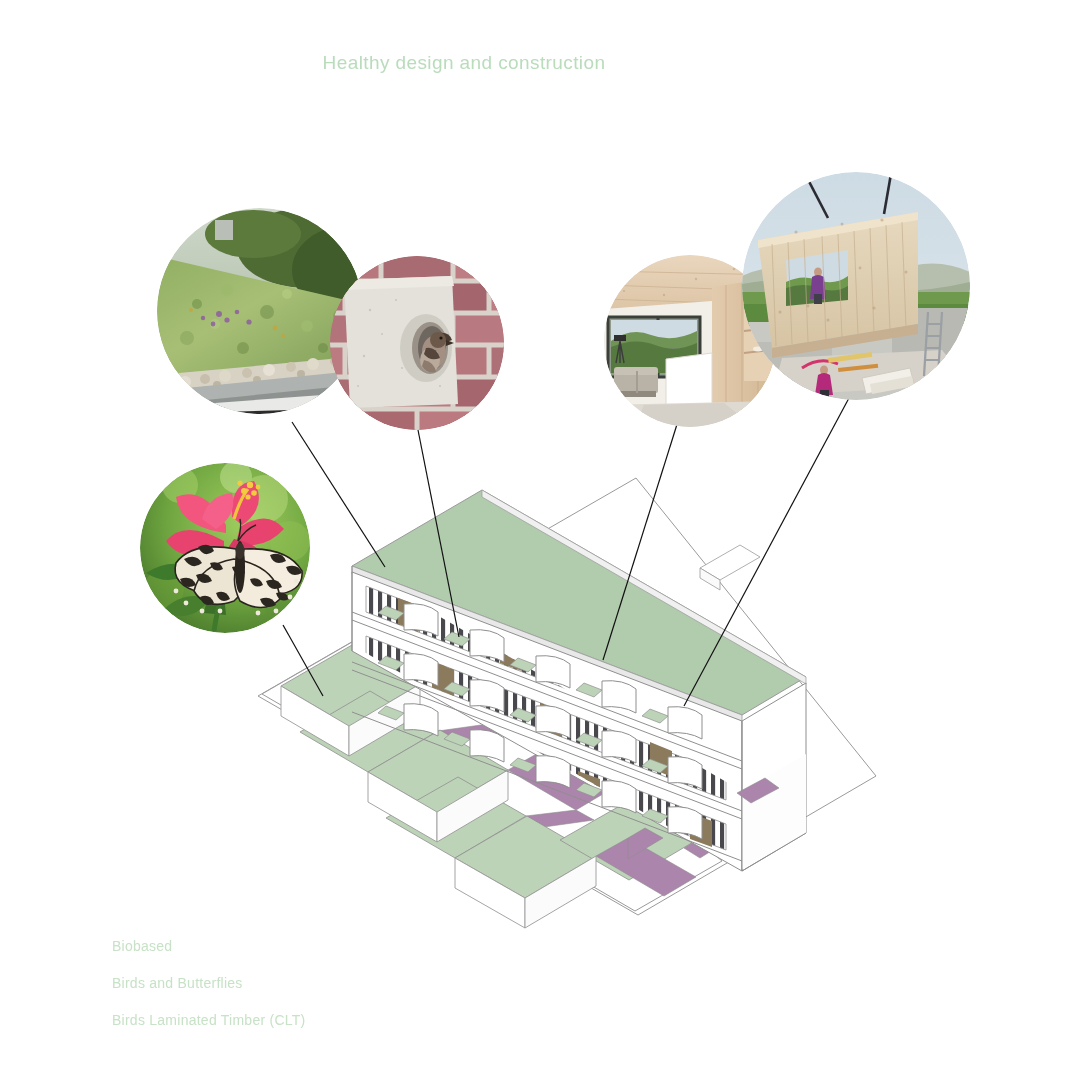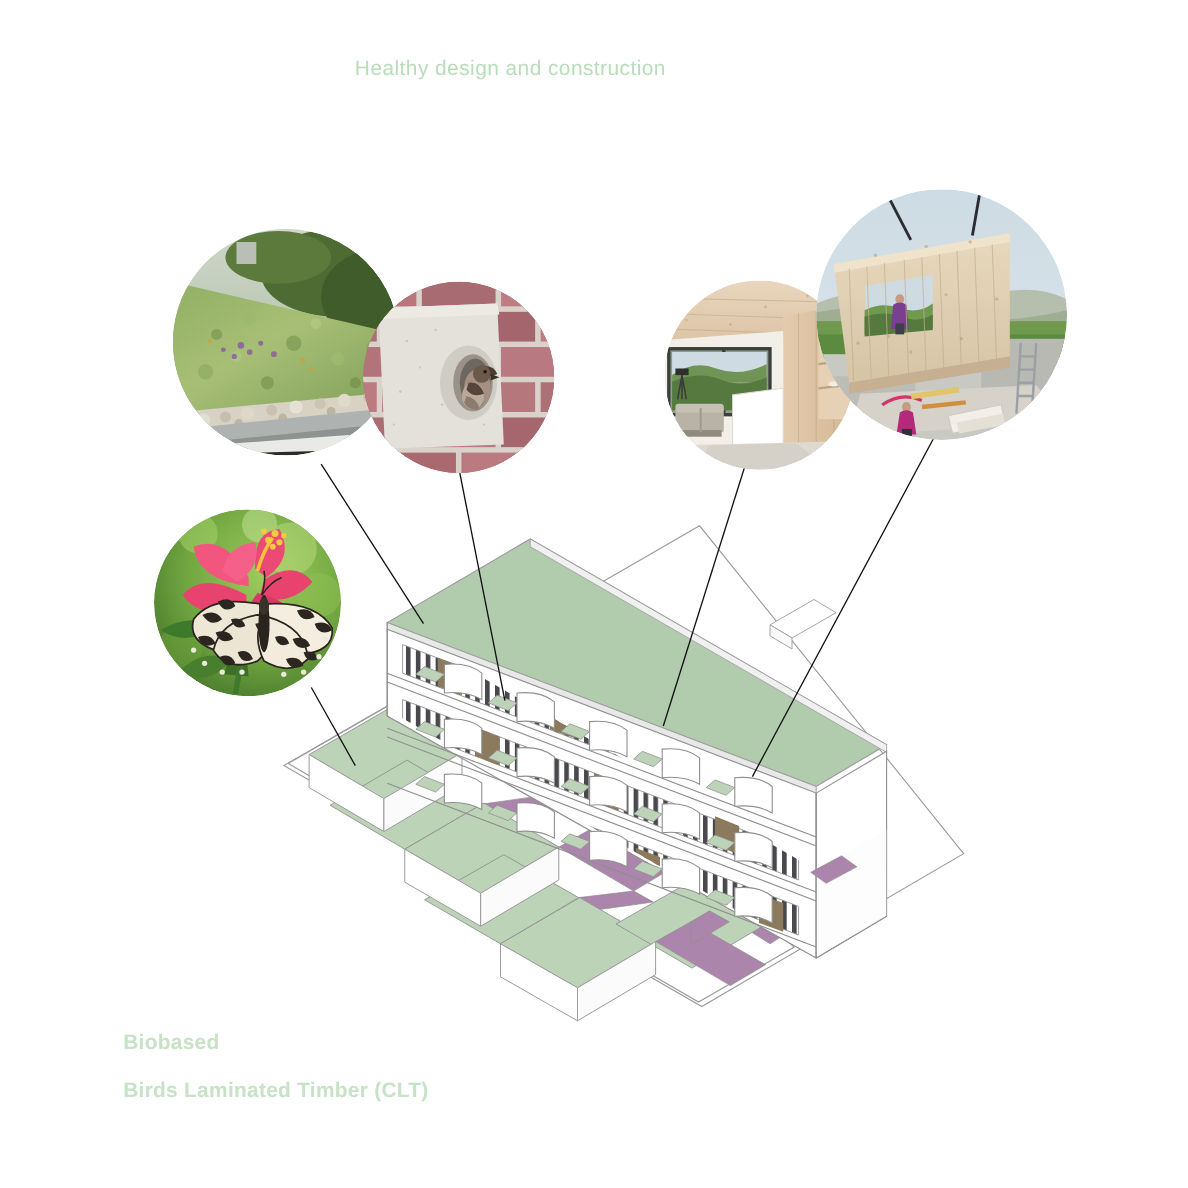--- a/index.html
+++ b/index.html
@@ -14,22 +14,22 @@
   
   .title{
     position:absolute;left:0;top:52px;width:928px;text-align:center;
     font-size:19px;letter-spacing:.4px;font-weight:400;
     color:#b9dcbb;white-space:nowrap;
   }
 
   
   .legend{position:absolute;left:112px;top:938px;width:520px;}
   .legend-item{
-    font-size:19px;letter-spacing:.25px;color:#c7e2c6;
-    margin-bottom:20px;line-height:1.2;white-space:nowrap;font-weight:bold;
+    font-size:14px;letter-spacing:.25px;color:#c7e2c6;
+    margin-bottom:20px;line-height:1.2;white-space:nowrap;
   }
 
   
   svg.stage{position:absolute;left:0;top:0;width:1080px;height:1080px;display:block;}
 
   
   .photo-circle{position:absolute;border-radius:50%;overflow:hidden;}
   .photo-inner{position:absolute;inset:0;border-radius:50%;overflow:hidden;}
   .ph-svg{display:block;width:100%;height:100%;}
 </style>
@@ -596,16 +596,17 @@
           <ellipse cx="82" cy="198" rx="4" ry="4.5" fill="#c59b84"></ellipse>
           <path d="M76,203 q6,-4 12,0 l3,20 l-18,0 z" fill="#b4297a"></path>
           <rect x="78" y="218" width="9" height="8" fill="#2f2f38"></rect>
         </g>
       </svg>
     </div>
   </div>
 
   <div class="legend">
     <div class="legend-item">Biobased</div>
+    <div class="legend-item">Birds and Butterflies</div>
     <div class="legend-item">Birds Laminated Timber (CLT)</div>
   </div>
 
 </div>
 
 </body></html>

